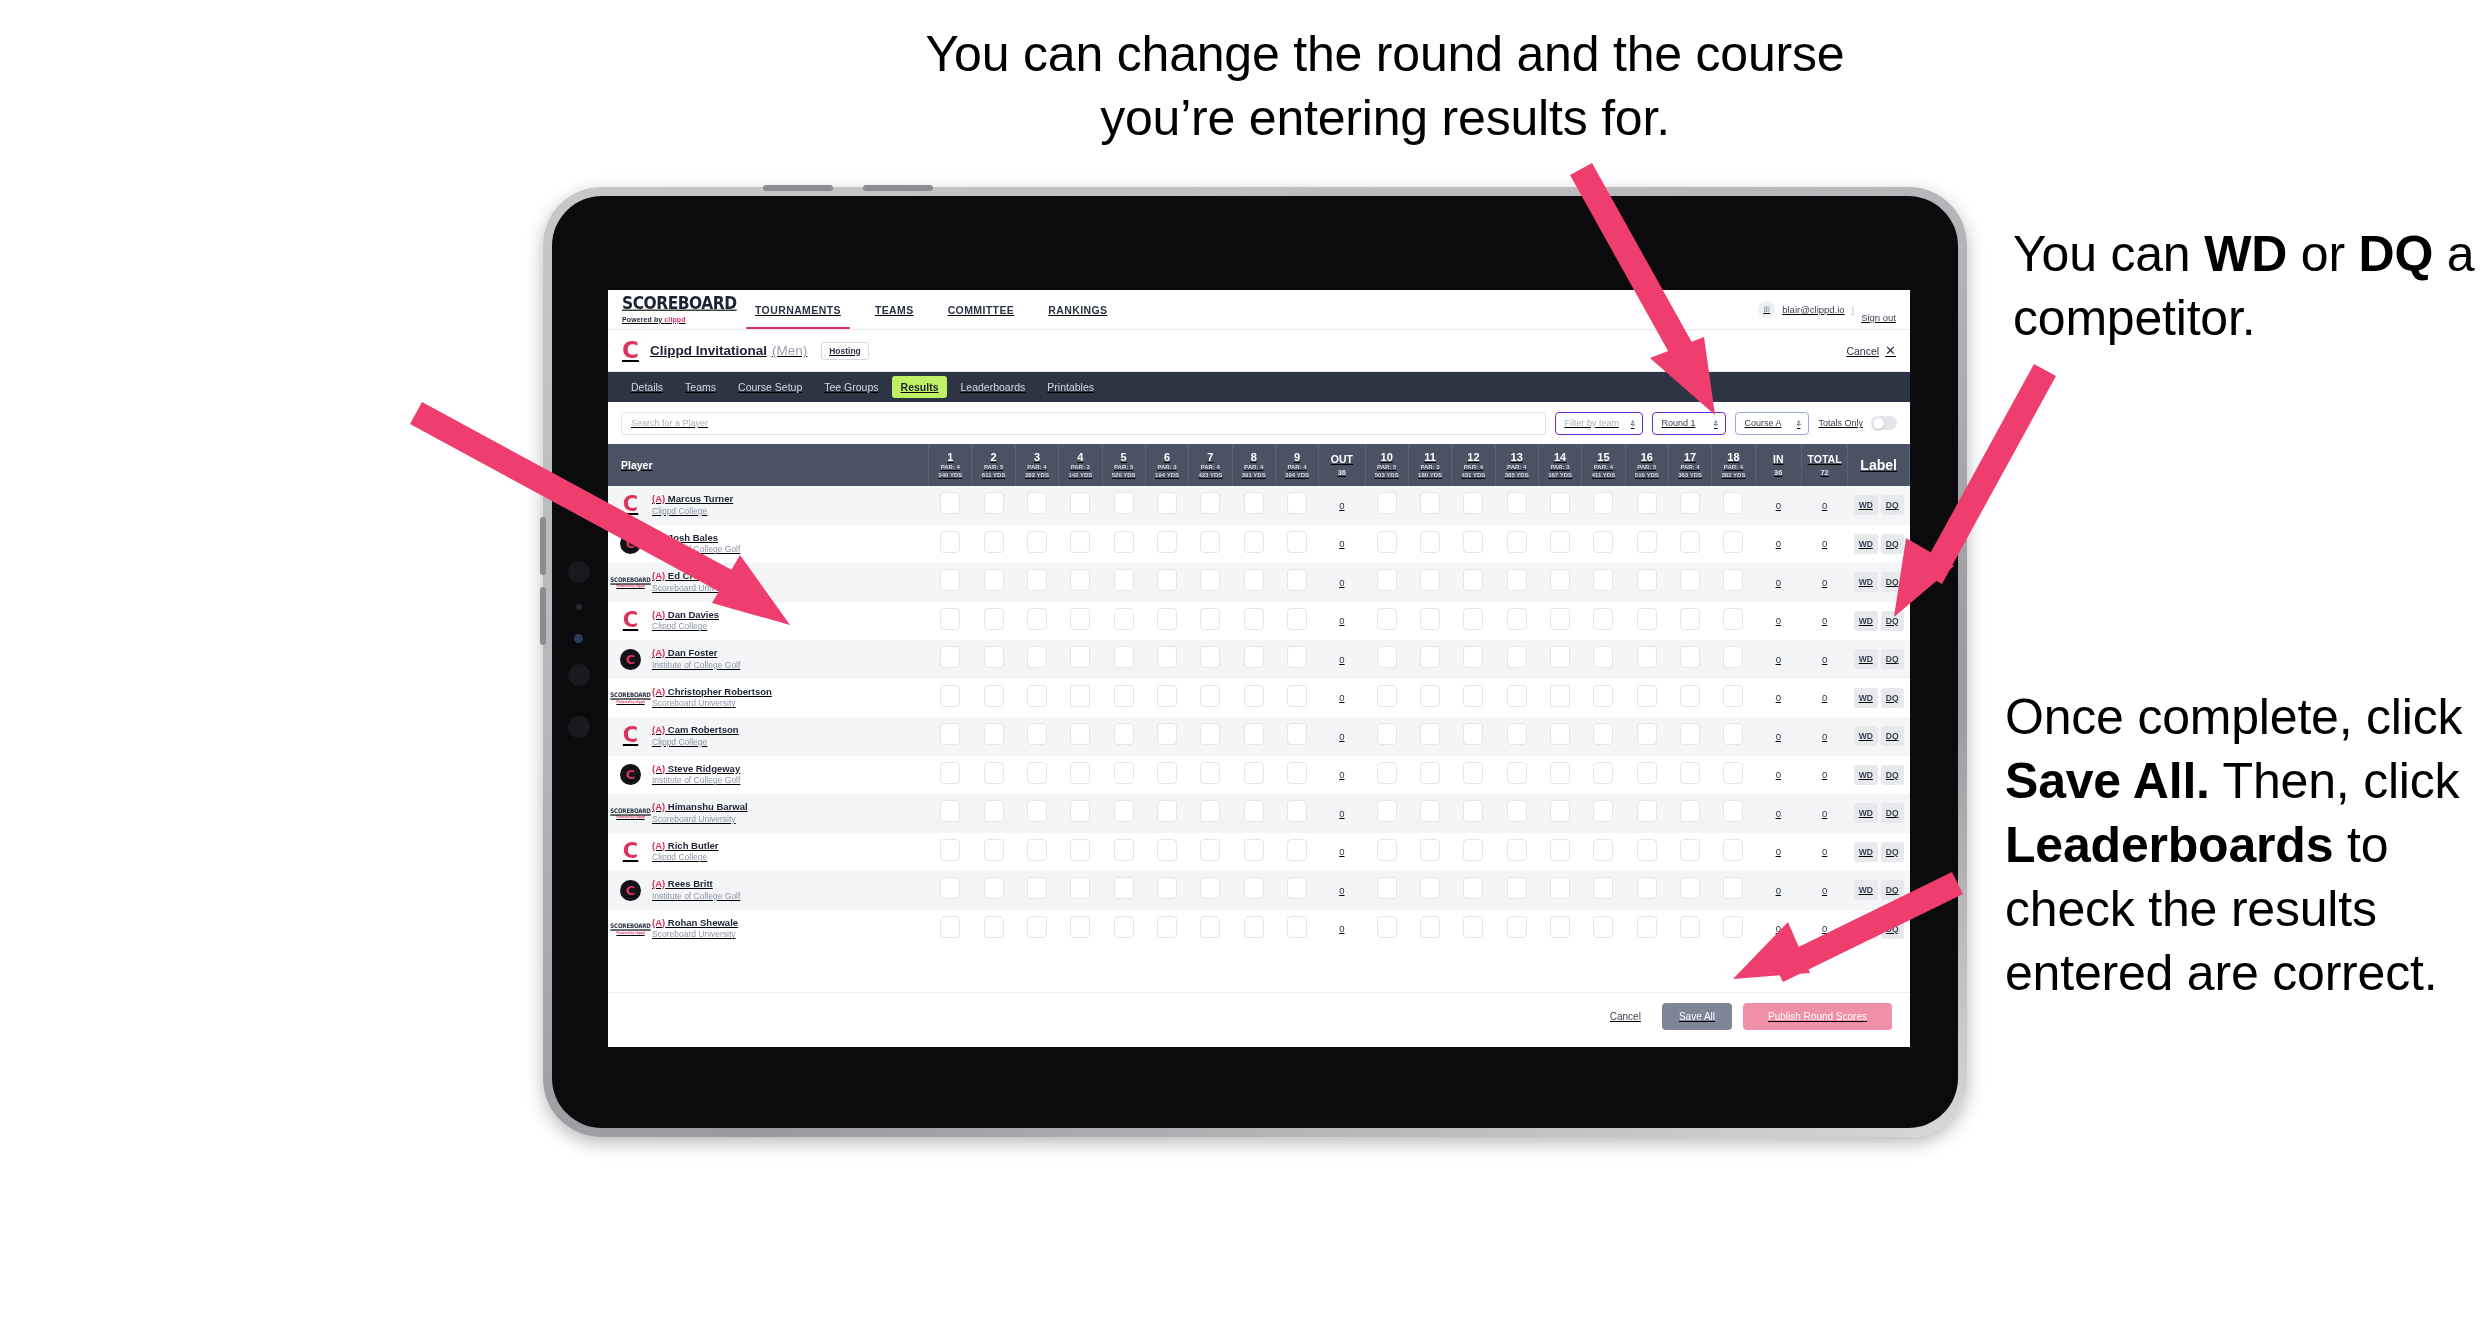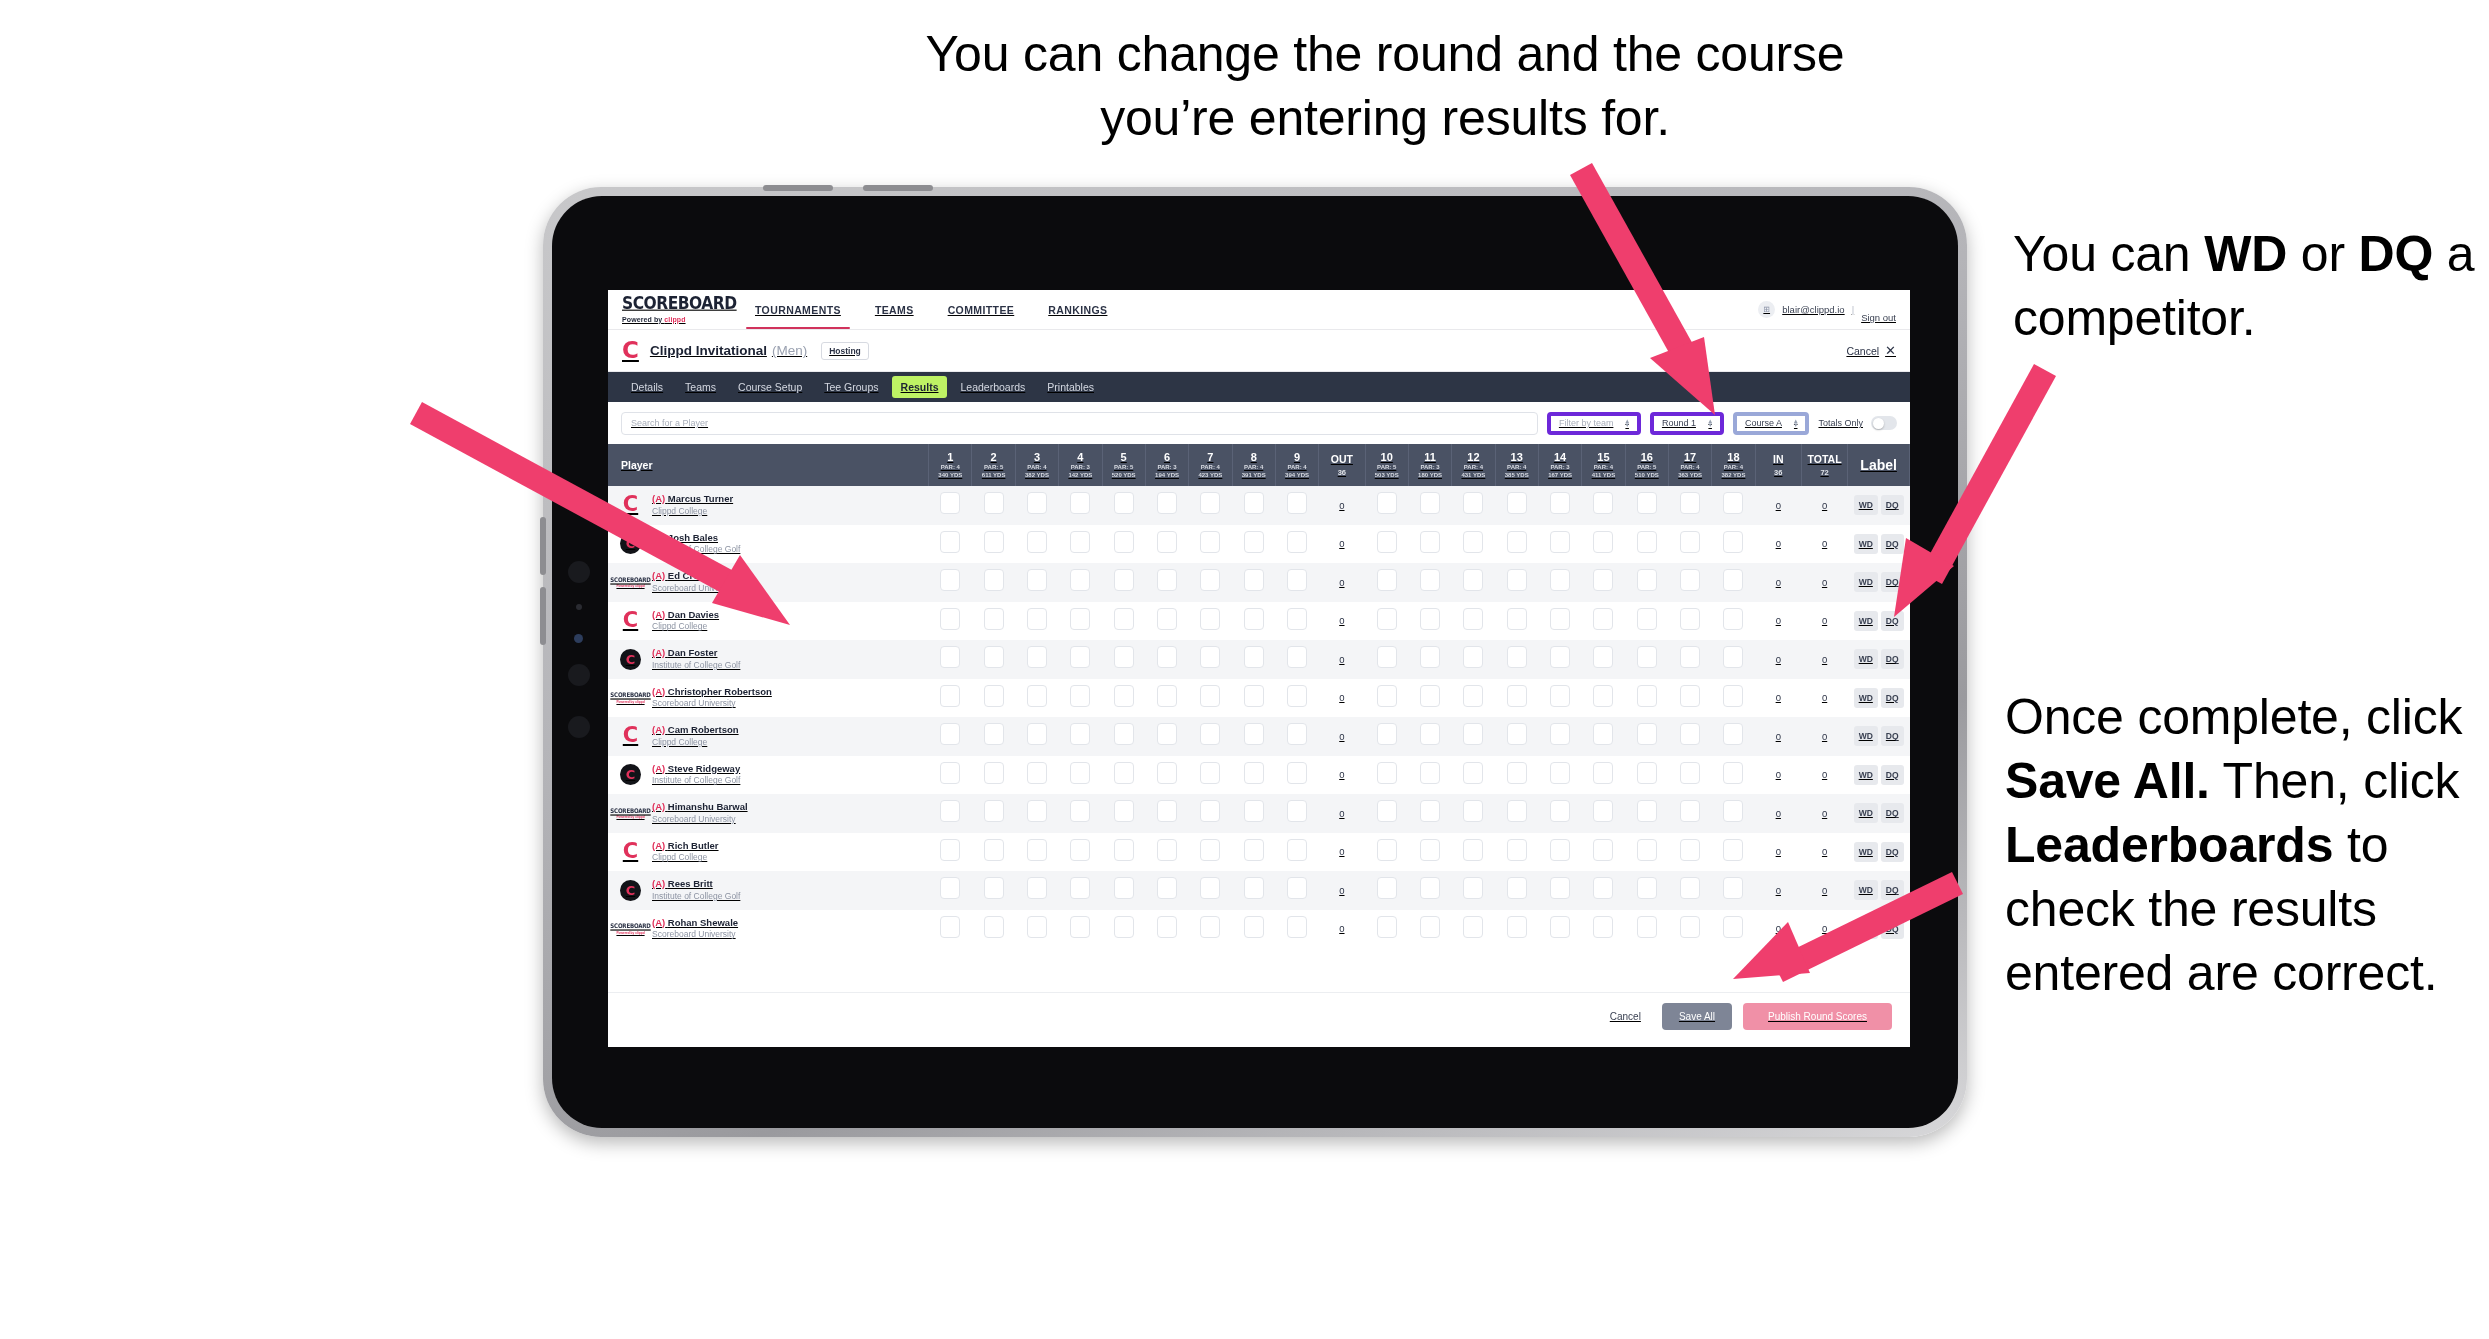--- a/index.html
+++ b/index.html
@@ -126,21 +126,21 @@
 
   
   .toolbar {
     height: 42px; background:#fff; display:flex; align-items:center; padding: 12px 13px; gap: 9px;
   }
   .search-box {
     flex: 1; height: 23px; border: 1px solid #dfe2e8; border-radius: 4px;
     display:flex; align-items:center; padding: 0 9px; font-size: 9px; color:#a9afbb;
   }
   .select-box {
-    height: 23px; border: 4px solid #6d28d9; border-radius: 4px; background:#fff;
+    height: 23px; border: 1px solid #6d28d9; border-radius: 4px; background:#fff;
     display:flex; align-items:center; padding: 0 8px; gap: 12px; font-size: 9px; color:#3a4152;
     min-width: 74px; justify-content: space-between; cursor:pointer;
   }
   .select-box.muted { color:#a9afbb; }
   .select-box.focused { border-color:#9aa8d8; }
   .caret { display:flex; flex-direction:column; line-height:.55; font-size:7px; color:#97a0b0; }
   .totals-wrap { display:flex; align-items:center; gap: 8px; font-size: 9px; color:#3a4152; }
   .toggle {
     width: 26px; height: 14px; border-radius: 8px; background:#e3e6eb; position:relative; cursor:pointer;
   }

